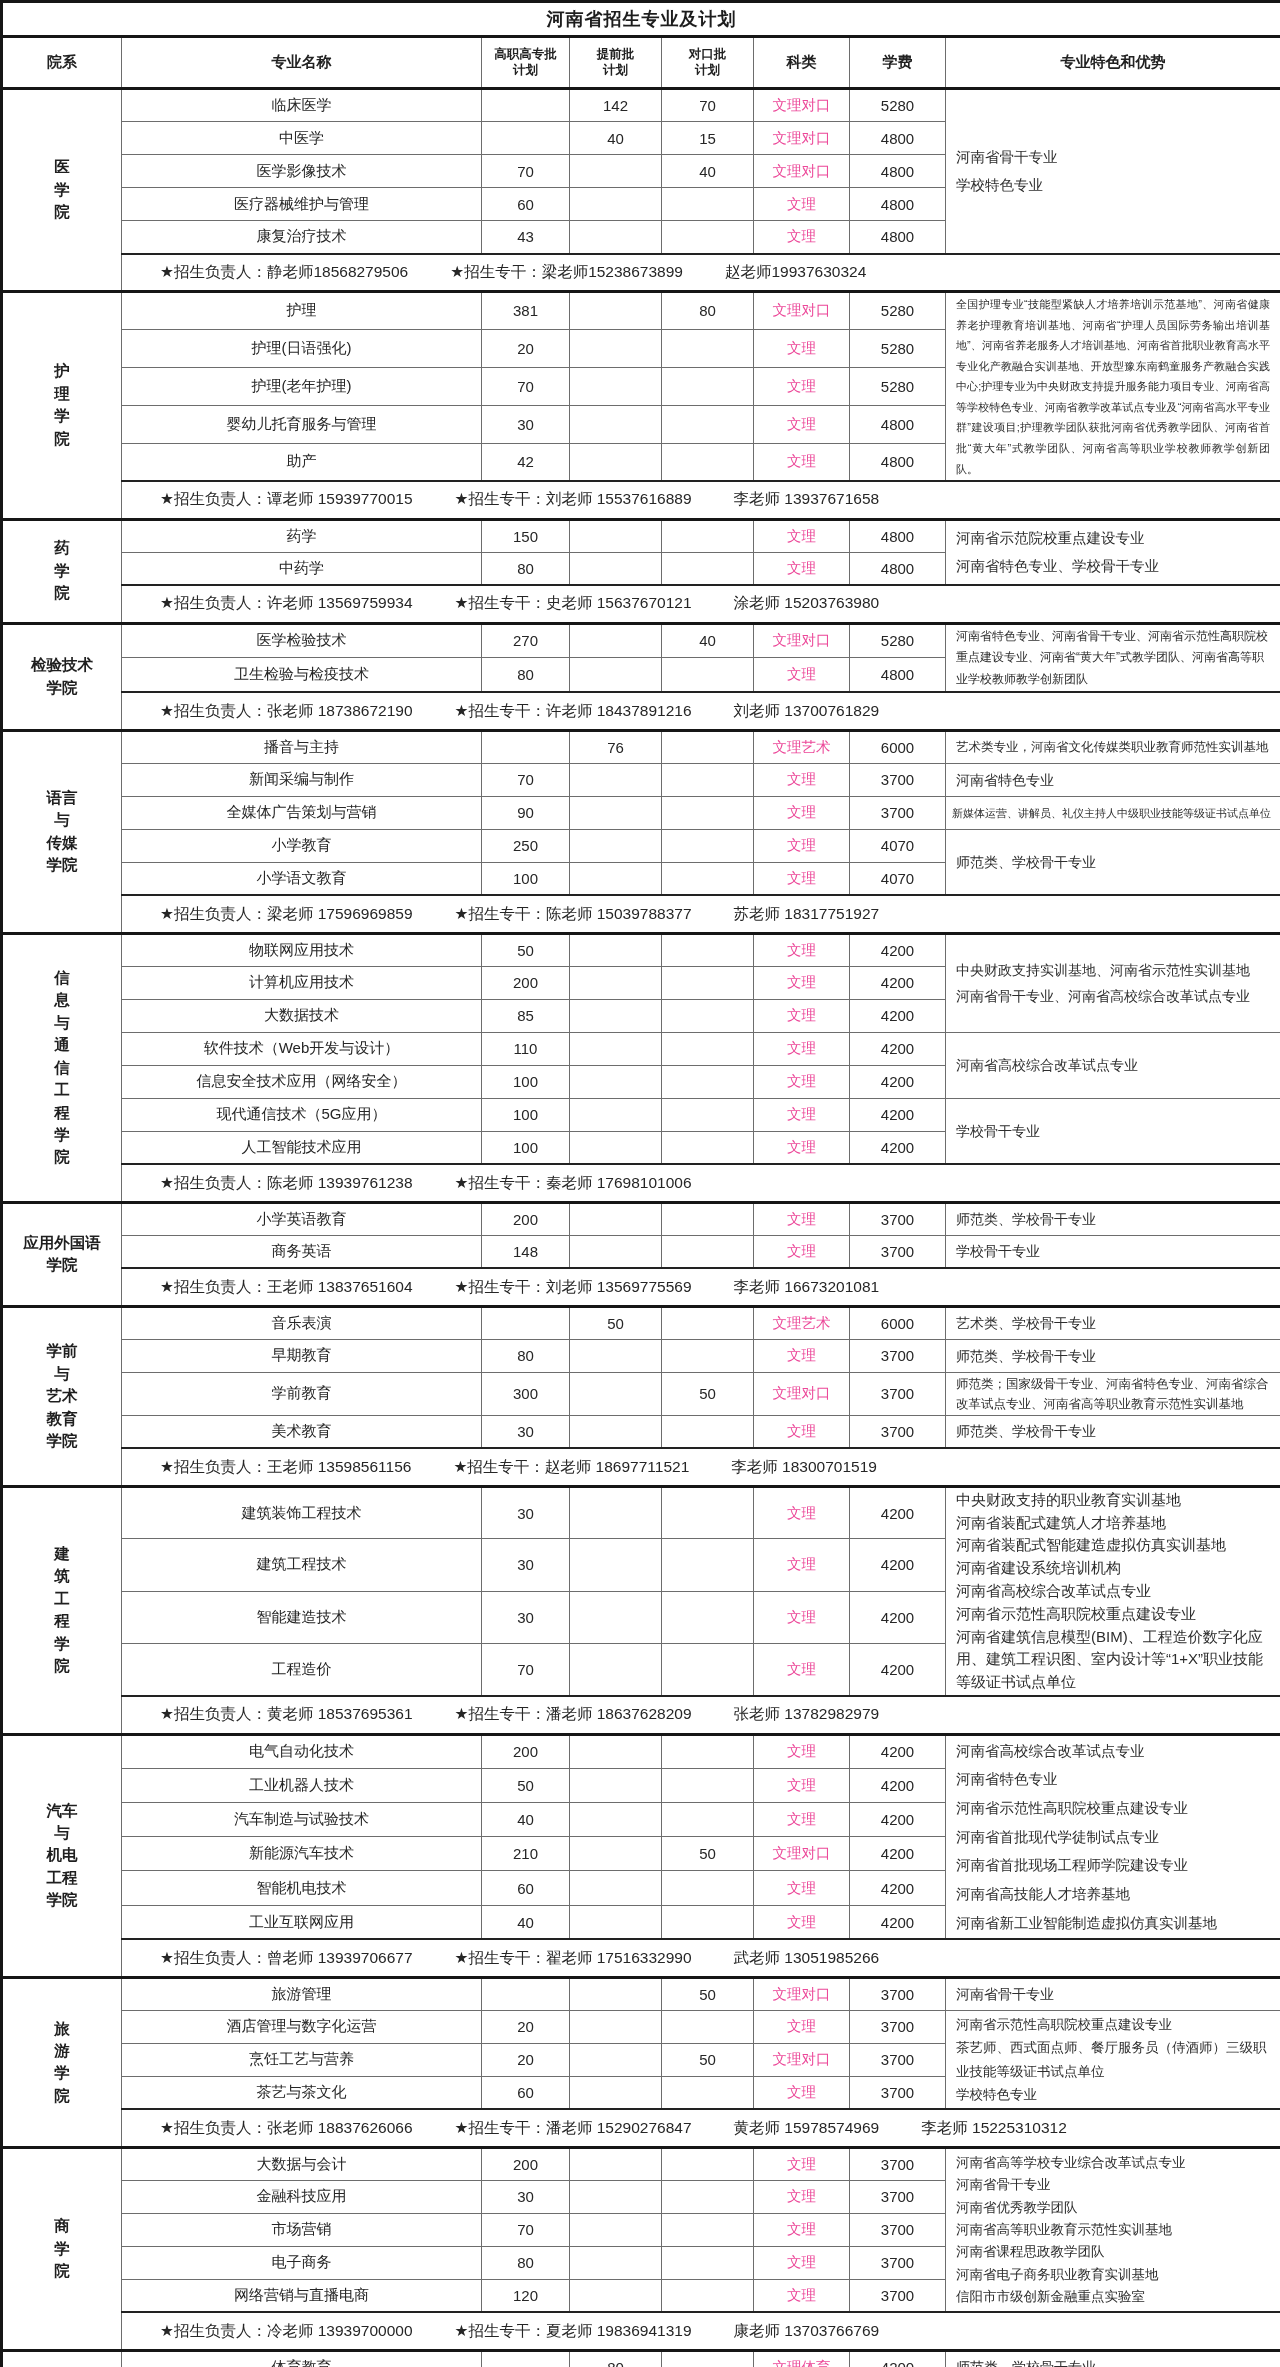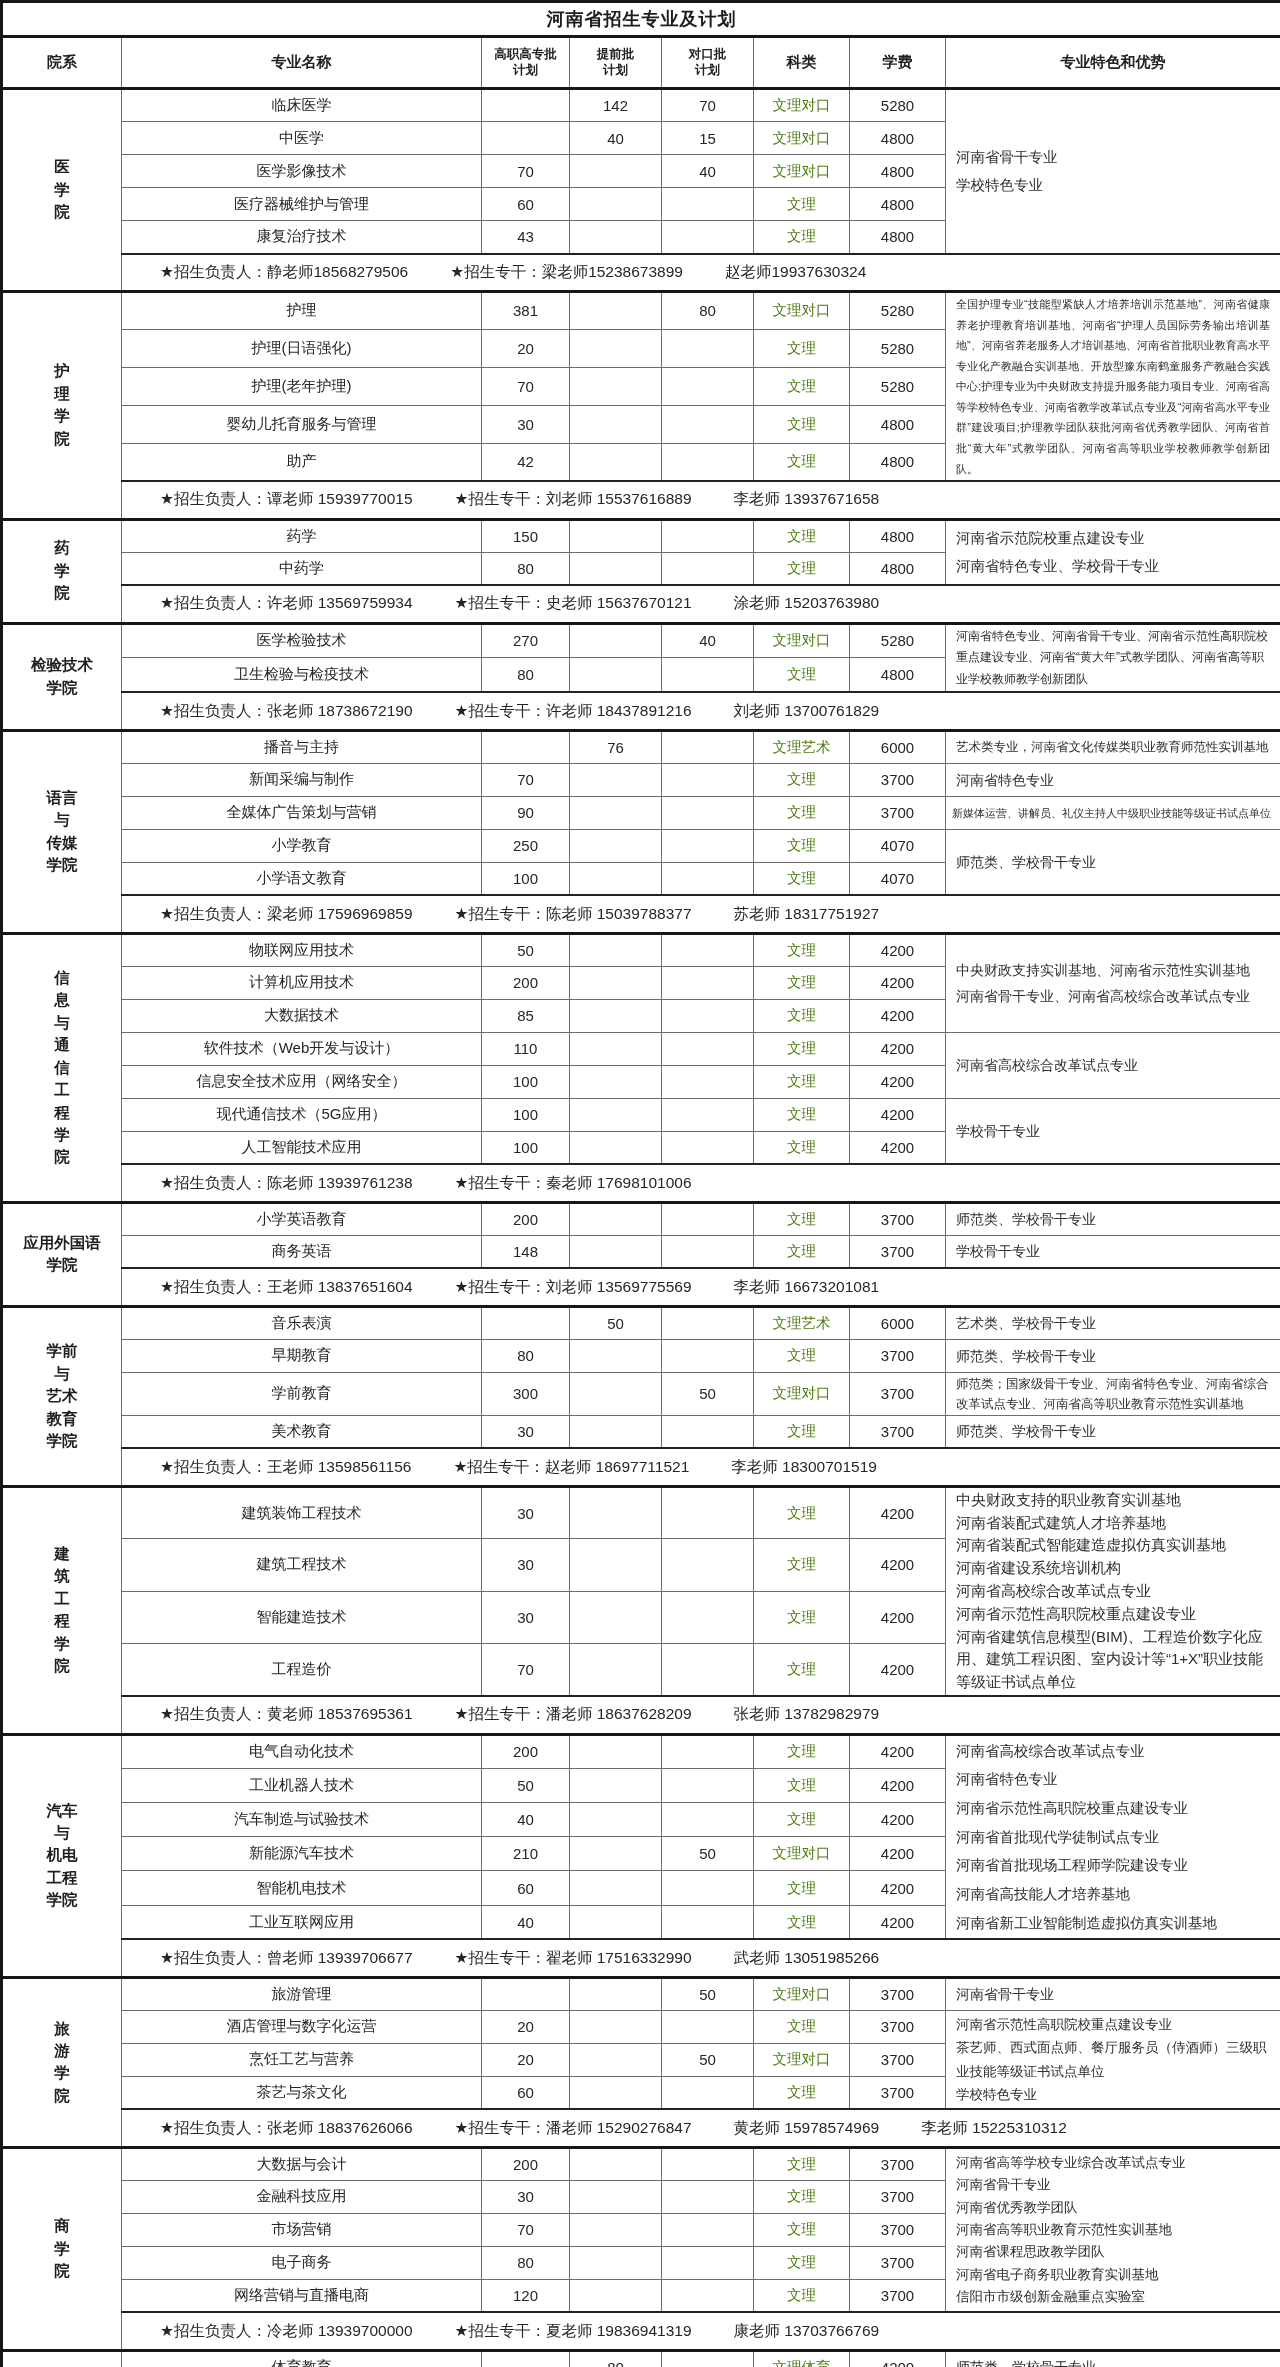--- a/index.html
+++ b/index.html
@@ -30,21 +30,21 @@
   tr.header-row th:nth-child(4),
   tr.header-row th:nth-child(5){font-size:12.5px;}
   tr.data-row{height:33px;}
   tr.section-start td{border-top:3px solid #161616;}
   .college-cell{
     text-align:center;font-weight:bold;font-size:15.5px;line-height:1.45;
     color:#1f1f1f;padding:2px;
   }
   .major-cell{text-align:center;font-size:15px;padding:2px 6px;color:#262626;}
   .num-cell{text-align:center;font-size:15px;color:#262626;}
-  .category-cell{text-align:center;font-size:14.5px;color:#4d7c0f;padding:0 1px;}
+  .category-cell{text-align:center;font-size:14.5px;color:#ec4899;padding:0 1px;}
   .feature-cell{text-align:left;padding:1px 10px;color:#2d2d2d;}
   .f-normal{font-size:14px;line-height:1.9;}
   .f-mid{font-size:12.5px;line-height:1.6;}
   .f-small1{font-size:11px;line-height:1.5;padding:2px 6px;}
   .f-para{font-size:11px;line-height:1.87;text-align:justify;}
   .f-para2{font-size:12px;line-height:1.8;margin-top:21px;}
   .f-small{font-size:15px;line-height:1.52;}
   .f-tall{font-size:14.5px;line-height:1.95;}
   .f-tall2{font-size:14.5px;line-height:1.98;}
   .f-com{font-size:13.5px;line-height:1.66;}

